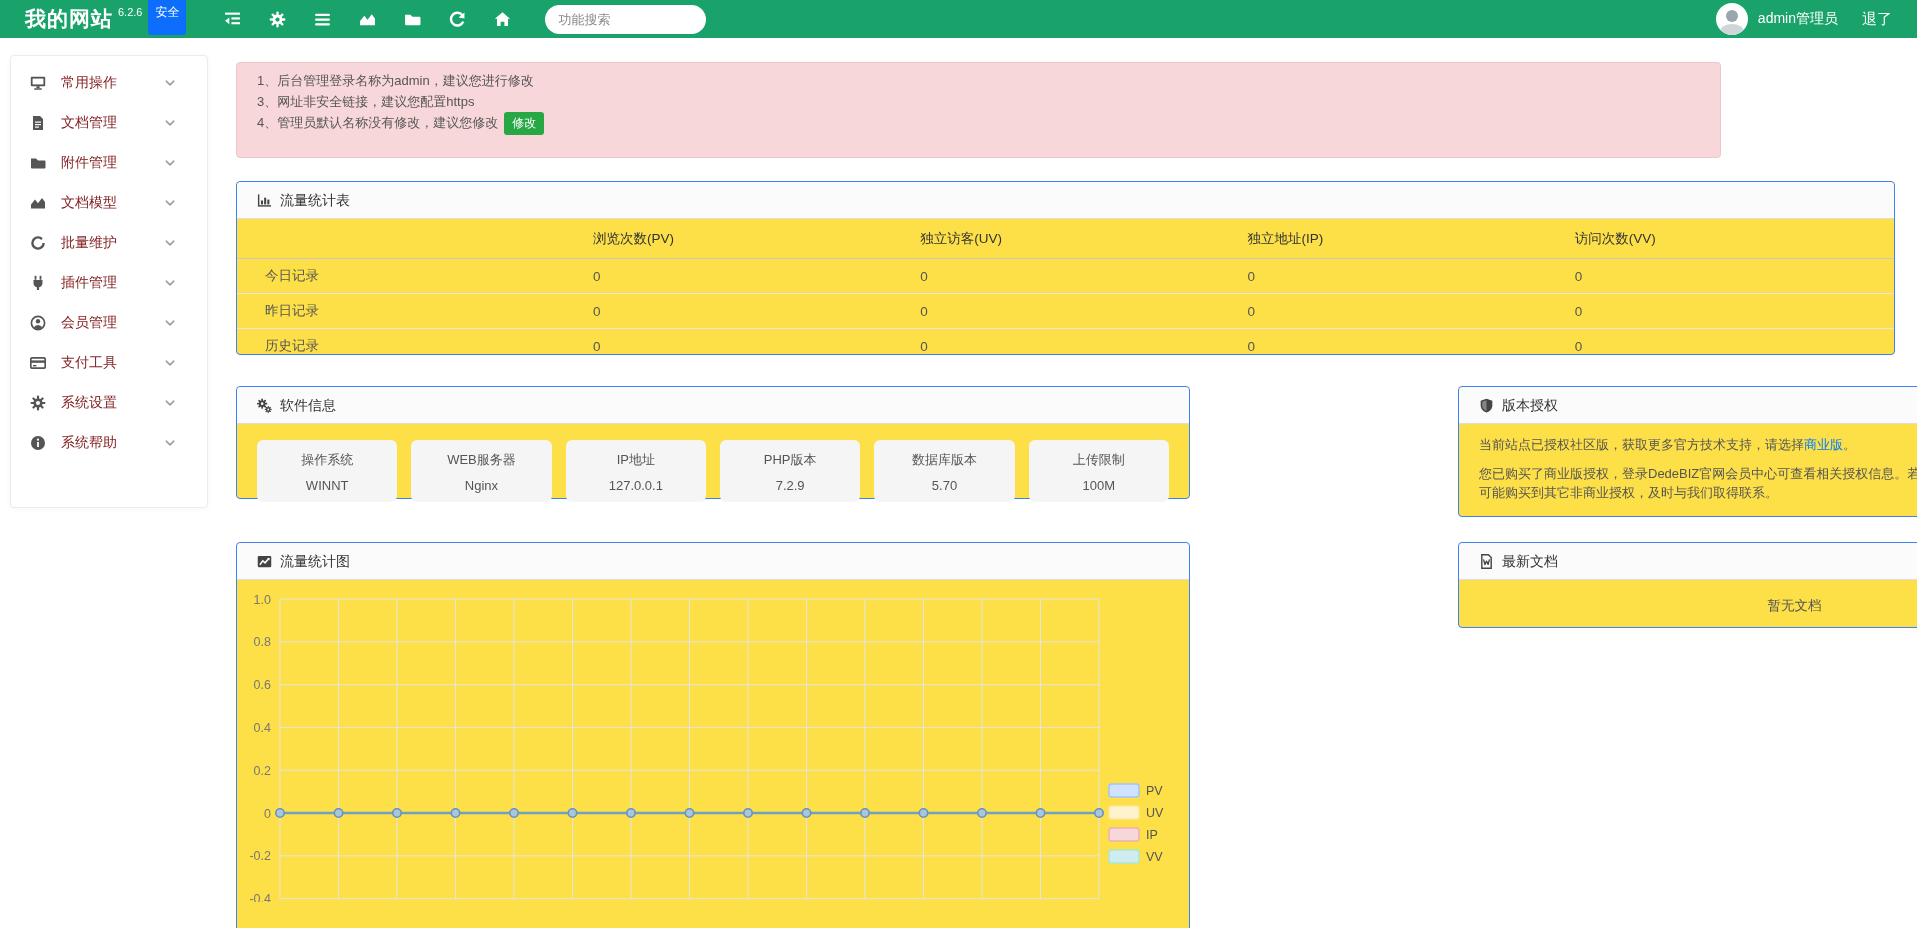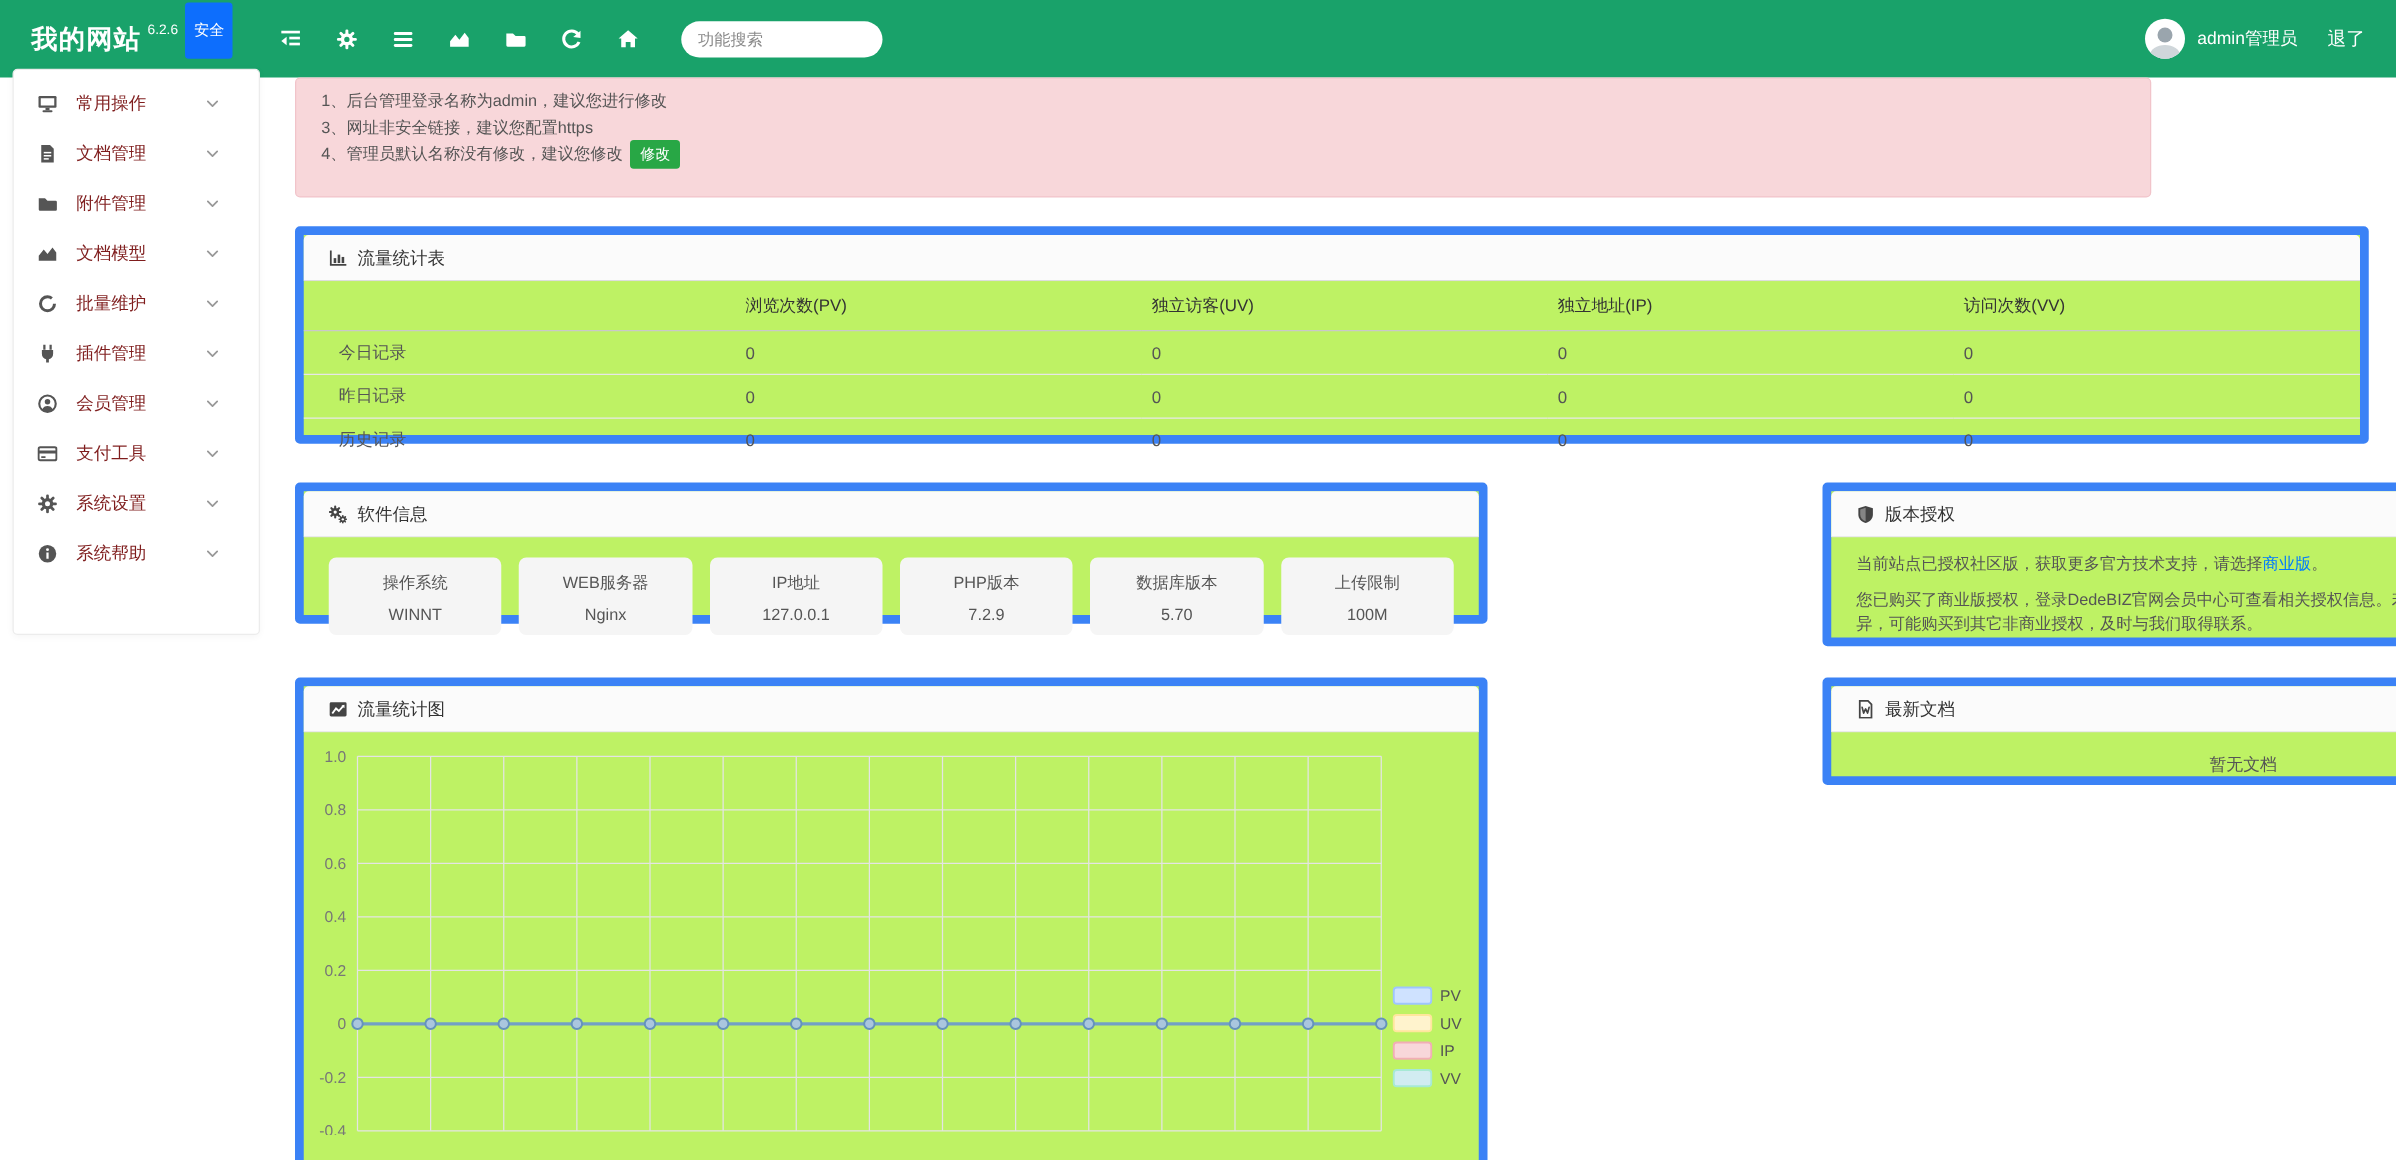--- a/index.html
+++ b/index.html
@@ -1,21 +1,21 @@
 <!DOCTYPE html>
 <html style="--c-nav: #19a26a; --c-badge: #0d6efd; --c-alert: #f8d7da; --c-link: #007bff; --c-btn: #28a745;"><head>
 <meta charset="utf-8">
 <style>
   * { margin:0; padding:0; box-sizing:border-box; }
   html,body { width:1917px; height:928px; overflow:hidden; background:#fff;
     font-family:"Liberation Sans","DejaVu Sans",sans-serif; }
   .icn { width:16px; height:16px; display:inline-block; vertical-align:middle; fill:currentColor; }
 
   
-  .topnav { position:absolute; left:0; top:0; width:1917px; height:62px;
+  .topnav { position:absolute; left:0; top:0; width:1917px; height:38px;
     background:var(--c-nav,#19a26a); color:#fff; display:flex; align-items:center;
     padding:0 25px; --hole:var(--c-nav,#19a26a); }
   .brand { font-size:21px; font-weight:bold; letter-spacing:1px; }
   .ver { font-size:11px; margin-left:5px; position:relative; top:-7px; }
   .badge-safe { background:var(--c-badge,#0d6efd); color:#fff; font-size:12px;
     padding:14px 7px; border-radius:3px; margin-left:6px; position:relative; top:-7px; }
   .nav-icons { display:flex; align-items:center; gap:28px; margin-left:38px; }
   .nav-icons .icn { width:17px; height:17px; cursor:pointer; }
   .searchbox { margin-left:34px; width:161px; height:29px; background:#fff; border-radius:15px;
     display:flex; align-items:center; padding:0 10px 0 13px;gap:32px; }
@@ -41,21 +41,21 @@
   
   .main { position:absolute; left:236px; top:0; width:1659px; }
 
   .alert { position:absolute; left:0; top:62px; width:1485px; height:96px;
     background:var(--c-alert,#f8d7da); border:1px solid #f1c4ca; border-radius:4px;
     padding:8px 20px; font-size:13px; color:#555; }
   .alert .line { line-height:20.5px; white-space:nowrap; }
   .btn-xs { display:inline-block; background:var(--c-btn,#28a745); color:#fff; font-size:12px;
     padding:1px 8px; border-radius:3px; margin-left:6px; cursor:pointer; }
 
-  .panel { position:absolute; background:#bef264; border:7px solid #3b82f6; border-radius:4px; }
+  .panel { position:absolute; background:#fde047; border:1px solid #3b82f6; border-radius:4px; }
   .panel-h { height:37px; line-height:36px; background:#fbfbfb; border-bottom:1px solid #ddd;
     border-radius:4px 4px 0 0; padding:0 20px; font-size:14px; color:#333; display:flex; align-items:center; }
   .panel-h .icn { width:15px; height:15px; margin-right:8px; color:#444; }
 
   #p-traffic { left:0; top:181px; width:1659px; height:174px; }
   .ttable { width:100%; border-collapse:collapse; font-size:13.5px; color:#555; }
   .ttable th, .ttable td { text-align:left; font-weight:normal; padding:8px 8px; }
   .ttable th:first-child, .ttable td:first-child { padding-left:28px; width:21%; }
   .ttable th { color:#333; border-bottom:1px solid #c9c9c9; padding-top:11px; padding-bottom:10px; }
   .ttable td { border-bottom:1px solid #e7e7e7; }

